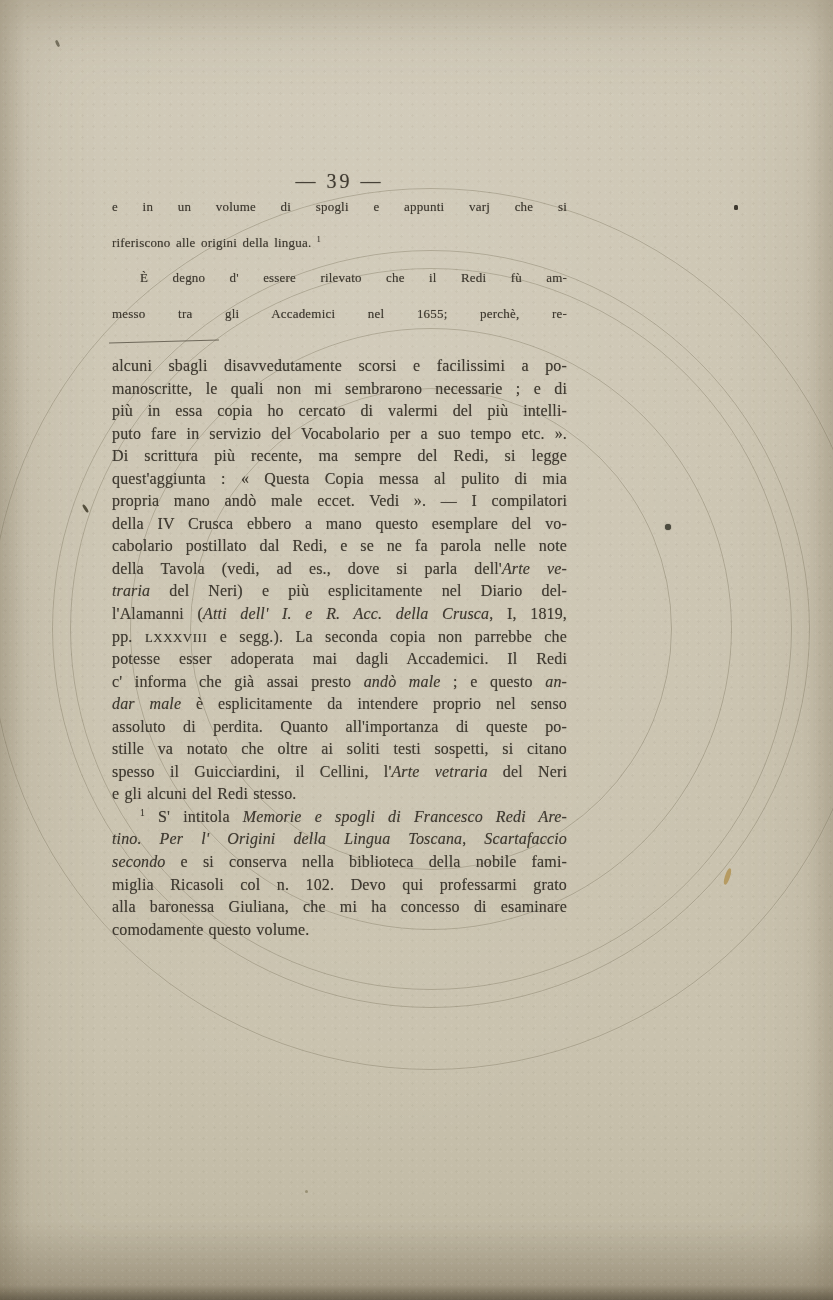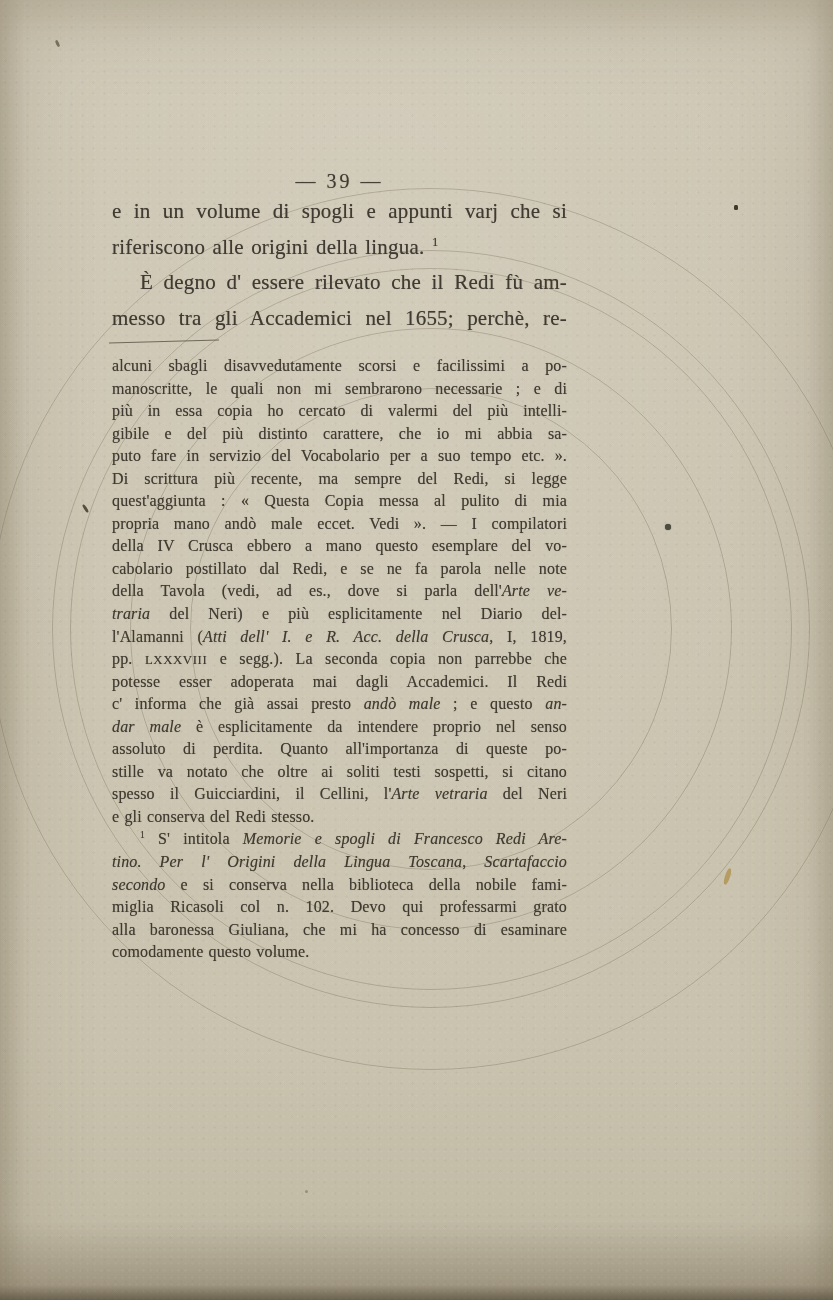--- a/index.html
+++ b/index.html
@@ -29,21 +29,21 @@
   
   .pagenum{
     position:absolute;left:112px;top:170px;width:455px;
     text-align:center;
     font-size:20px;letter-spacing:3px;
     text-shadow:0 0 1px rgba(64,59,48,0.45);
   }
   
   .textblock{position:absolute;left:112px;width:455px;}
   .main{top:199px;}
-  .main .line{height:35.5px;font-size:21px;word-spacing:2px;letter-spacing:0.2px;}
+  .main .line{height:35.5px;font-size:13px;word-spacing:2px;letter-spacing:0.2px;}
   .foot{top:357px;}
   .foot .line{height:22.55px;font-size:16px;word-spacing:1px;letter-spacing:0.15px;}
   .line{
     white-space:normal;
     text-shadow:0 0 0.7px rgba(64,59,48,0.55);
     text-align:left;
   }
   .line.just{text-align:justify;text-align-last:justify;}
   .line.ind{text-indent:28px;}
   .it{font-style:italic;}
@@ -90,38 +90,37 @@
       <div class="line just ind"><span>È degno d' essere rilevato che il Redi fù am-</span></div>
       <div class="line just"><span>messo tra gli Accademici nel 1655; perchè, re-</span></div>
     </div>
 
   <div class="rule"></div>
 
   <div class="textblock foot" id="footnote-lines">
       <div class="line just"><span>alcuni sbagli disavvedutamente scorsi e facilissimi a po-</span></div>
       <div class="line just"><span>manoscritte, le quali non mi sembrarono necessarie ; e di</span></div>
       <div class="line just"><span>più in essa copia ho cercato di valermi del più intelli-</span></div>
-      <div class="line just"><span>gibile e del più distinto carattere, che io mi abbia sa-</span></div>
       <div class="line just"><span>puto fare in servizio del Vocabolario per a suo tempo etc. ».</span></div>
       <div class="line just"><span>Di scrittura più recente, ma sempre del Redi, si legge</span></div>
       <div class="line just"><span>quest'aggiunta : « Questa Copia messa al pulito di mia</span></div>
       <div class="line just"><span>propria mano andò male eccet. Vedi ». — I compilatori</span></div>
       <div class="line just"><span>della IV Crusca ebbero a mano questo esemplare del vo-</span></div>
       <div class="line just"><span>cabolario postillato dal Redi, e se ne fa parola nelle note</span></div>
       <div class="line just"><span>della Tavola (vedi, ad es., dove si parla dell'</span><span class="it">Arte ve-</span></div>
       <div class="line just"><span class="it">traria</span><span> del Neri) e più esplicitamente nel Diario del-</span></div>
       <div class="line just"><span>l'Alamanni (</span><span class="it">Atti dell' I. e R. Acc. della Crusca</span><span>, I, 1819,</span></div>
       <div class="line just"><span>pp. </span><span class="sc">LXXXVIII</span><span> e segg.). La seconda copia non parrebbe che</span></div>
       <div class="line just"><span>potesse esser adoperata mai dagli Accademici. Il Redi</span></div>
       <div class="line just"><span>c' informa che già assai presto </span><span class="it">andò male</span><span> ; e questo </span><span class="it">an-</span></div>
       <div class="line just"><span class="it">dar male</span><span> è esplicitamente da intendere proprio nel senso</span></div>
       <div class="line just"><span>assoluto di perdita. Quanto all'importanza di queste po-</span></div>
       <div class="line just"><span>stille va notato che oltre ai soliti testi sospetti, si citano</span></div>
       <div class="line just"><span>spesso il Guicciardini, il Cellini, l'</span><span class="it">Arte vetraria</span><span> del Neri</span></div>
-      <div class="line"><span>e gli conserva del Redi stesso.</span></div>
+      <div class="line"><span>e gli alcuni del Redi stesso.</span></div>
       <div class="line just ind"><span class="sup">1</span><span> S' intitola </span><span class="it">Memorie e spogli di Francesco Redi Are-</span></div>
       <div class="line just"><span class="it">tino. Per l' Origini della Lingua Toscana</span><span>, </span><span class="it">Scartafaccio</span></div>
       <div class="line just"><span class="it">secondo</span><span> e si conserva nella biblioteca della nobile fami-</span></div>
       <div class="line just"><span>miglia Ricasoli col n. 102. Devo qui professarmi grato</span></div>
       <div class="line just"><span>alla baronessa Giuliana, che mi ha concesso di esaminare</span></div>
       <div class="line"><span>comodamente questo volume.</span></div>
     </div>
 
   <div class="speck speck-a"></div>
   <div class="speck speck-b"></div>

